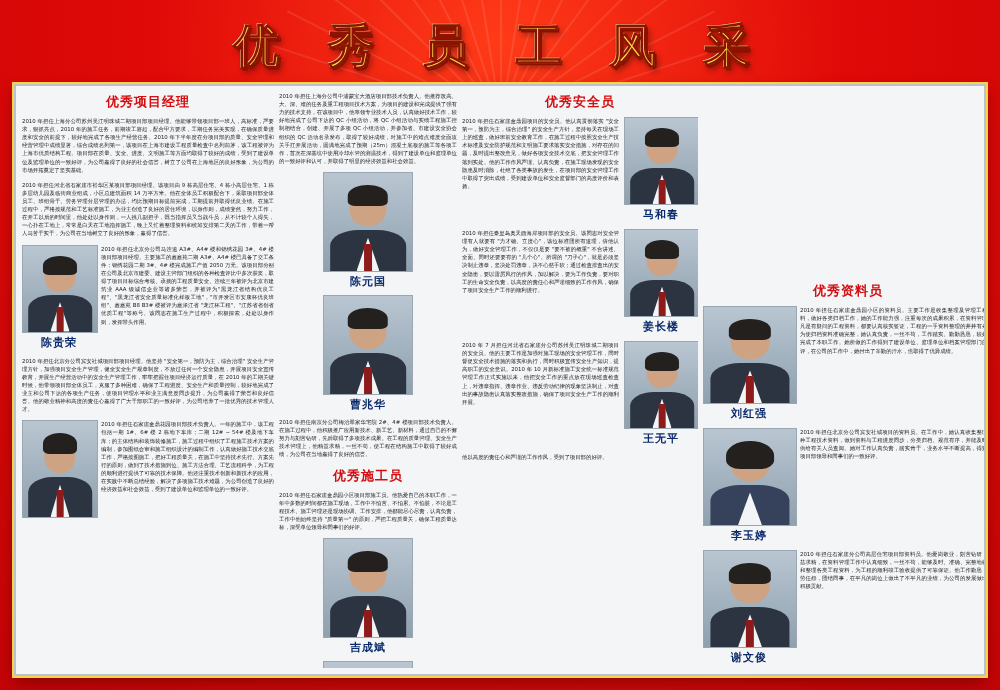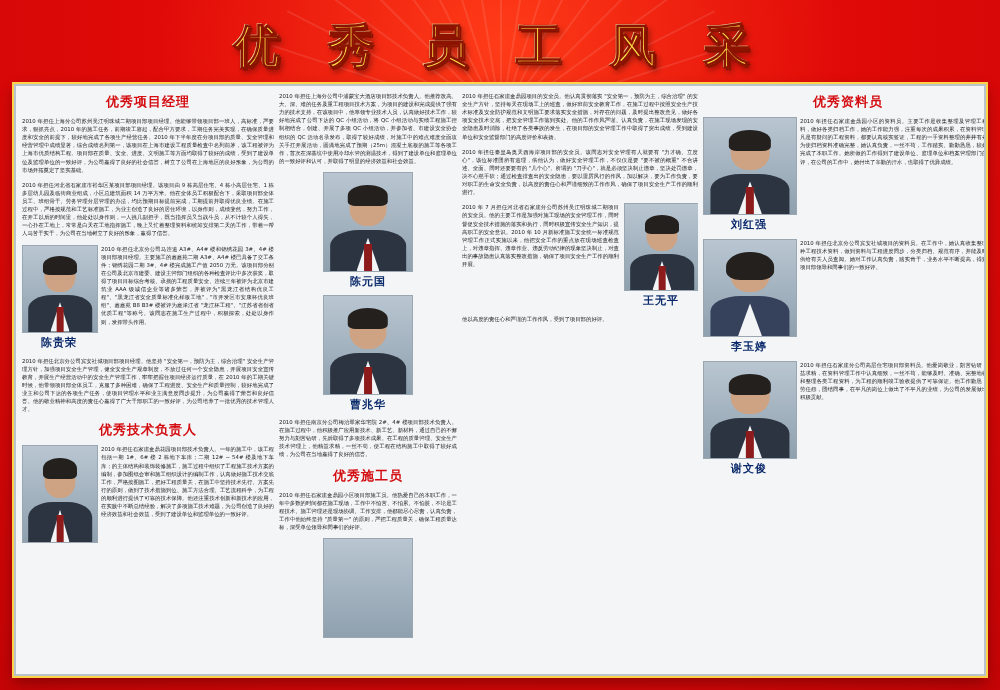--- a/index.html
+++ b/index.html
@@ -47,21 +47,21 @@
   }
   .col{
     flex:1 1 0;
     display:flex;flex-direction:column;
     gap:4px;
     overflow:hidden;
   }
   .col-1{flex:0 0 252px;}
   .col-2{flex:0 0 178px;}
   .col-3{flex:0 0 236px;}
-  .col-4{flex:0 0 290px;}
+  .col-4{flex:0 0 290px;justify-content:flex-end;}
 
   .sec-title{
     text-align:center;
     color:#d40d10;
     font-weight:bold;
     font-size:13px;
     letter-spacing:1px;
     margin:1px 0 2px 0;
     font-family:"DejaVu Sans","Liberation Sans",sans-serif;
   }
@@ -204,21 +204,20 @@
           </div>
           <div class="name">陈贵荣</div>
         </div>
         <div class="para">2010 年担任北京分公司马连道 A3#、A4# 楼和锦绣花园 3#、4# 楼项目部项目经理。主要施工的鑫鑫苑二期 A3#、A4# 楼已具备了交工条件；锦绣花园二期 3#、4# 楼完成施工产值 2050 万元。该项目部分别在公司及北京市建委、建设主管部门组织的各种检查评比中多次获奖，取得了项目目标综合考核、承接的工程质量安全、连续三年被评为北京市建筑业 AAA 级诚信企业等诸多荣誉，并被评为"黑龙江省结构优良工程"、"黑龙江省安全质量标准化样板工地"，"市开发区市安康杯优良班组"、鑫鑫苑 B8 B3# 楼被评为鑫泽江省 "龙江杯工程"、"江苏省省创省优质工程"等称号。该同志在施工生产过程中，积极探索，处处以身作则，发挥带头作用。</div>
       </div>
 
       <div class="entry">
         <div class="para">2010 年担任北京分公司宾安社城项目部项目经理。他坚持 "安全第一，预防为主，综合治理" 安全生产管理方针，加强项目安全生产管理，健全安全生产规章制度，不放过任何一个安全隐患，开展项目安全宣传教育，开展生产经营活动中的安全生产管理工作，牢牢把握住项目经济运行质量，在 2010 年的工期关键时候，他带领项目部全体员工，克服了多种困难，确保了工程进度、安全生产和质量控制，较好地完成了业主和公司下达的各项生产任务，使项目管理水平和业主满意度同步提升，为公司赢得了荣誉和良好信誉。他的敬业精神和高度的责任心赢得了广大干部职工的一致好评，为公司培养了一批优秀的技术管理人才。</div>
       </div>
 
-      <div class="sec-title">优秀技术负责人</div>
 
       <div class="entry">
         <div class="photo-box">
           <div class="photo tall">
             <div class="bg"></div>
               <div class="body"></div>
               <div class="shirt"></div>
               <div class="tie"></div>
               <div class="head"></div>
               <div class="hair"></div>
@@ -253,37 +252,71 @@
             <div class="head"></div>
             <div class="hair"></div>
         </div>
         <div class="name">曹兆华</div>
       </div>
       <div class="blocktext">2010 年担任南京分公司梅治翠家华宅院 2#、4# 楼项目部技术负责人。在施工过程中，他积极推广应用新技术、新工艺、新材料，通过自己的不懈努力与刻苦钻研，先后取得了多项技术成果。在工程的质量管理、安全生产技术管理上，他精益求精，一丝不苟，使工程在结构施工中取得了较好成绩，为公司在当地赢得了良好的信誉。</div>
 
       <div class="sec-title">优秀施工员</div>
 
       <div class="blocktext">2010 年担任石家庄金鼎园小区项目部施工员。他热爱自己的本职工作，一年中多数的时间都在施工现场，工作中不怕苦、不怕累、不怕脏，不论是工程技术、施工管理还是现场协调、工作安排，他都能尽心尽责，认真负责，工作中他始终坚持 "质量第一" 的原则，严把工程质量关，确保工程质量达标，深受单位领导和同事们的好评。</div>
-
       <div class="center-photo">
         <div class="photo">
           <div class="bg"></div>
+            <div class="body"></div>
+            <div class="shirt"></div>
+            <div class="tie"></div>
+            <div class="head"></div>
+            <div class="hair"></div>
+        </div>
+        <div class="name">吉成斌</div>
+      </div>
+
+      <div class="center-photo">
+        <div class="photo">
+          <div class="bg"></div>
         </div>
 
       </div>
 
     </div>
 
     <div class="col col-3">
+      <div class="sec-title">优秀安全员</div>
 
       <div class="entry rev">
+        <div class="photo-box">
+          <div class="photo">
+            <div class="bg"></div>
+              <div class="body"></div>
+              <div class="shirt"></div>
+              <div class="tie"></div>
+              <div class="head"></div>
+              <div class="hair"></div>
+          </div>
+          <div class="name">马和春</div>
+        </div>
         <div class="para">2010 年担任石家庄金鼎园项目的安全员。他认真贯彻落实 "安全第一，预防为主，综合治理" 的安全生产方针，坚持每天在现场工上的巡查，做好班前安全教育工作，在施工过程中按照安全生产技术标准及安全防护规范和文明施工要求落实安全措施，对存在的问题，及时提出整改意见，做好各项安全技术交底，把安全管理工作落到实处。他的工作作风严谨、认真负责，在施工现场发现的安全隐患及时消除，杜绝了各类事故的发生，在项目部的安全管理工作中取得了突出成绩，受到建设单位和安全监督部门的高度评价和表扬。</div>
       </div>
 
       <div class="entry rev">
+        <div class="photo-box">
+          <div class="photo">
+            <div class="bg"></div>
+              <div class="body"></div>
+              <div class="shirt"></div>
+              <div class="tie"></div>
+              <div class="head"></div>
+              <div class="hair"></div>
+          </div>
+          <div class="name">姜长楼</div>
+        </div>
         <div class="para">2010 年担任秦皇岛奥天西海岸项目部的安全员。该同志对安全管理有人就要有 "力才确、立度心"，该位标准团所有道理，倍他认为，做好安全管理工作，不仅仅是要 "要不被的概重" 不合讲述、全面、同时还要要有的 "几个心"。所谓的 "刀子心"，就是必须坚决制止违章，坚决处罚违章，决不心慈手软；通过检查排查出的安全隐患，要以雷厉风行的作风，加以解决，要为工作负责，要对职工的生命安全负责，以高度的责任心和严谨细致的工作作风，确保了项目安全生产工作的顺利进行。</div>
       </div>
 
       <div class="entry rev">
         <div class="photo-box">
           <div class="photo">
             <div class="bg"></div>
               <div class="body"></div>
               <div class="shirt"></div>
               <div class="tie"></div>

